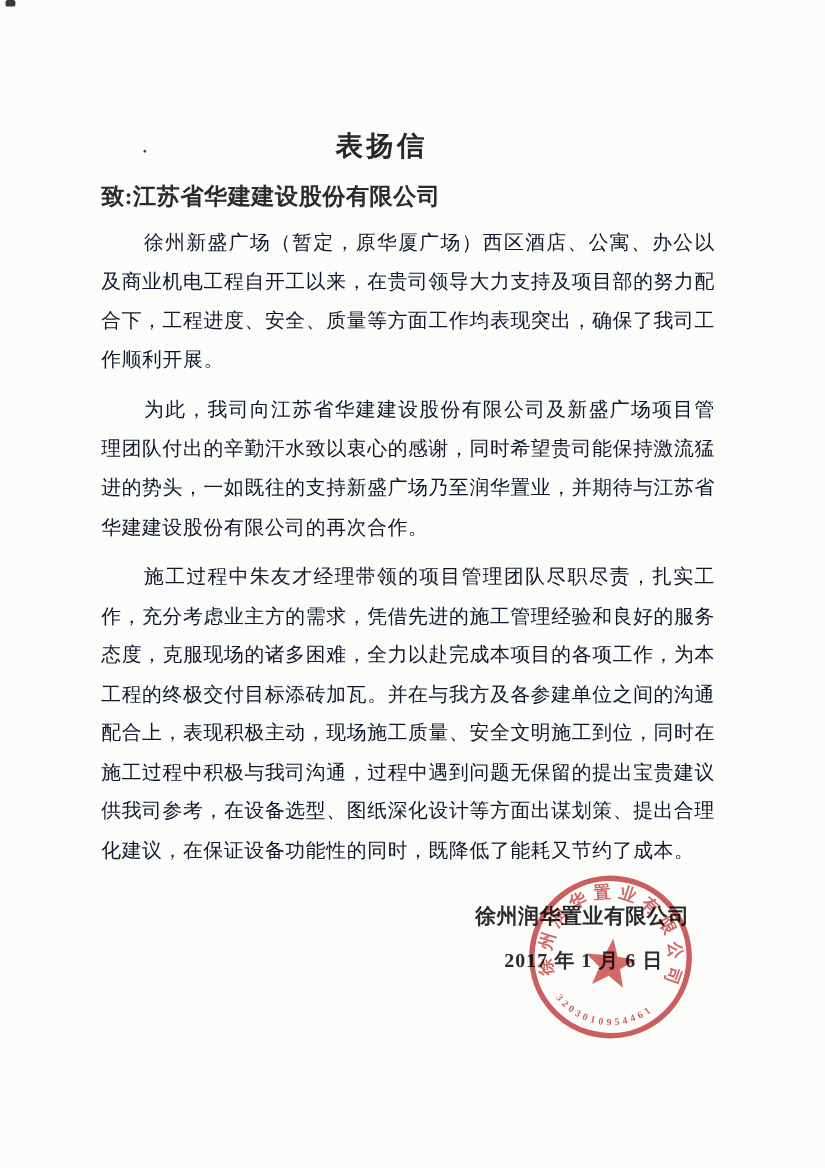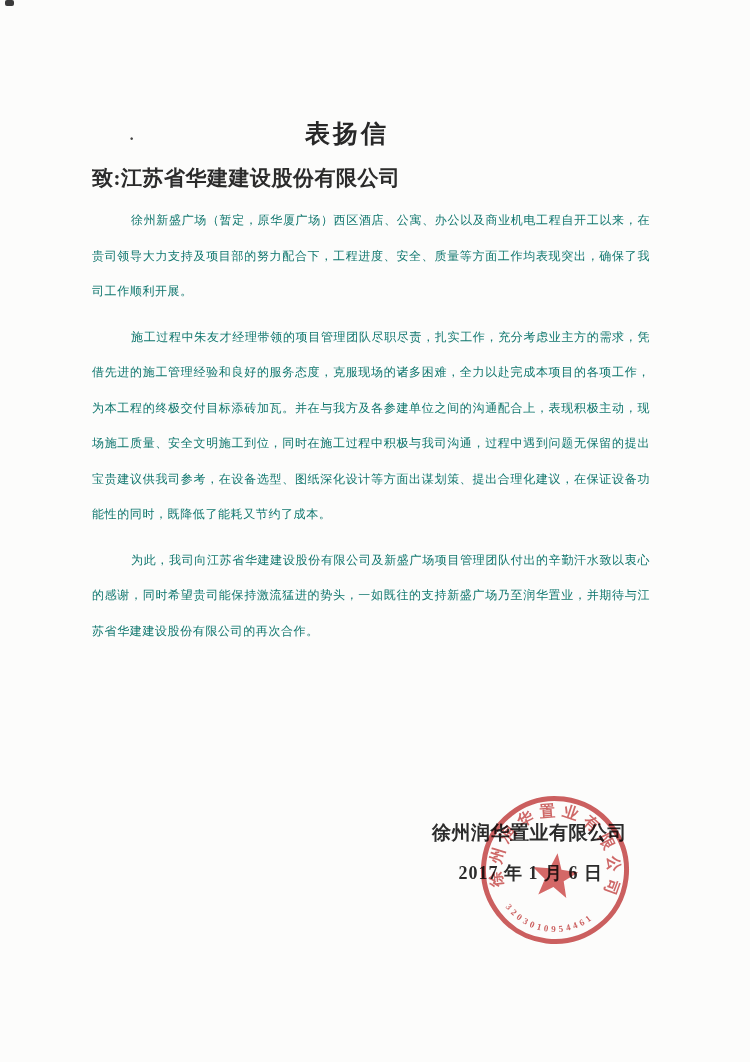--- a/index.html
+++ b/index.html
@@ -30,26 +30,26 @@
     color:#282828;
   }
   .salutation{
     margin-top:13px;
     font-size:21px;font-weight:600;line-height:30px;
     letter-spacing:0.5px;
     color:#2b2b2b;
   }
   .letter-body p{
     margin:10px 0 0 0;
-    font-size:12px;line-height:35.5px;
+    font-size:18px;line-height:35.5px;
     letter-spacing:0.6px;
     text-align:justify;
     text-indent:39px;
     font-weight:500;
-    color:#0f766e;
+    color:#0f172a;
   }
   .sig-company{
     position:absolute;top:820px;right:123px;
     font-size:19px;font-weight:600;letter-spacing:0.5px;
     color:#2b2b2b;
   }
   .sig-date{
     position:absolute;top:861px;right:147px;
     font-size:18px;font-weight:600;letter-spacing:1px;
     color:#2b2b2b;
@@ -76,22 +76,22 @@
 <div class="page">
 
   <div class="corner-mark"></div>
 
   <span class="stray-dot">·</span>
 
   <div class="letter-body">
     <div class="title">表扬信</div>
     <div class="salutation">致:江苏省华建建设股份有限公司</div>
     <p>徐州新盛广场（暂定，原华厦广场）西区酒店、公寓、办公以及商业机电工程自开工以来，在贵司领导大力支持及项目部的努力配合下，工程进度、安全、质量等方面工作均表现突出，确保了我司工作顺利开展。</p>
+    <p>为此，我司向江苏省华建建设股份有限公司及新盛广场项目管理团队付出的辛勤汗水致以衷心的感谢，同时希望贵司能保持激流猛进的势头，一如既往的支持新盛广场乃至润华置业，并期待与江苏省华建建设股份有限公司的再次合作。</p>
     <p>施工过程中朱友才经理带领的项目管理团队尽职尽责，扎实工作，充分考虑业主方的需求，凭借先进的施工管理经验和良好的服务态度，克服现场的诸多困难，全力以赴完成本项目的各项工作，为本工程的终极交付目标添砖加瓦。并在与我方及各参建单位之间的沟通配合上，表现积极主动，现场施工质量、安全文明施工到位，同时在施工过程中积极与我司沟通，过程中遇到问题无保留的提出宝贵建议供我司参考，在设备选型、图纸深化设计等方面出谋划策、提出合理化建议，在保证设备功能性的同时，既降低了能耗又节约了成本。</p>
-    <p>为此，我司向江苏省华建建设股份有限公司及新盛广场项目管理团队付出的辛勤汗水致以衷心的感谢，同时希望贵司能保持激流猛进的势头，一如既往的支持新盛广场乃至润华置业，并期待与江苏省华建建设股份有限公司的再次合作。</p>
   </div>
 
   <div class="sig-company">徐州润华置业有限公司</div>
   <div class="sig-date">2017 年 1 月 6 日</div>
 
   <svg class="seal" viewBox="0 0 154 154" xmlns="http://www.w3.org/2000/svg">
     <defs>
       <path id="sealNameArc" d="M 32.8 108 A 54 54 0 1 1 121.2 108" fill="none"></path>
       <path id="sealNumArc" d="M 23.3 108 A 62 62 0 0 0 130.7 108" fill="none"></path>
     </defs>

